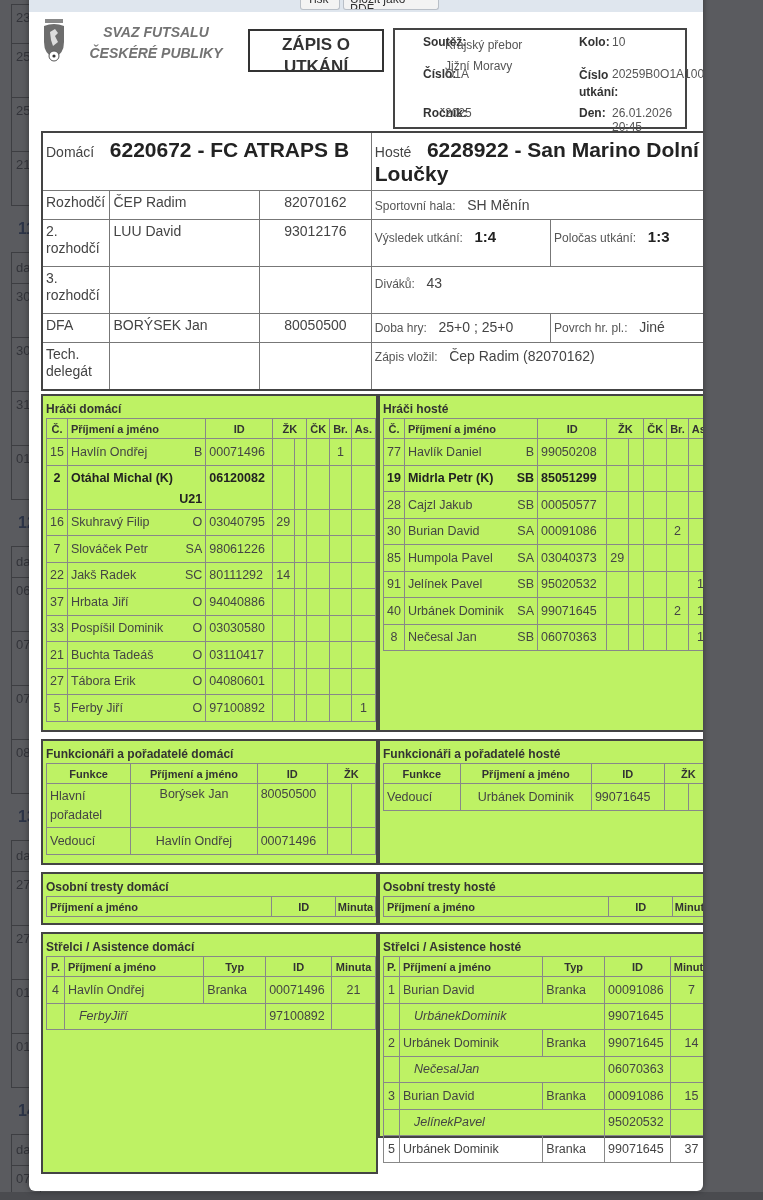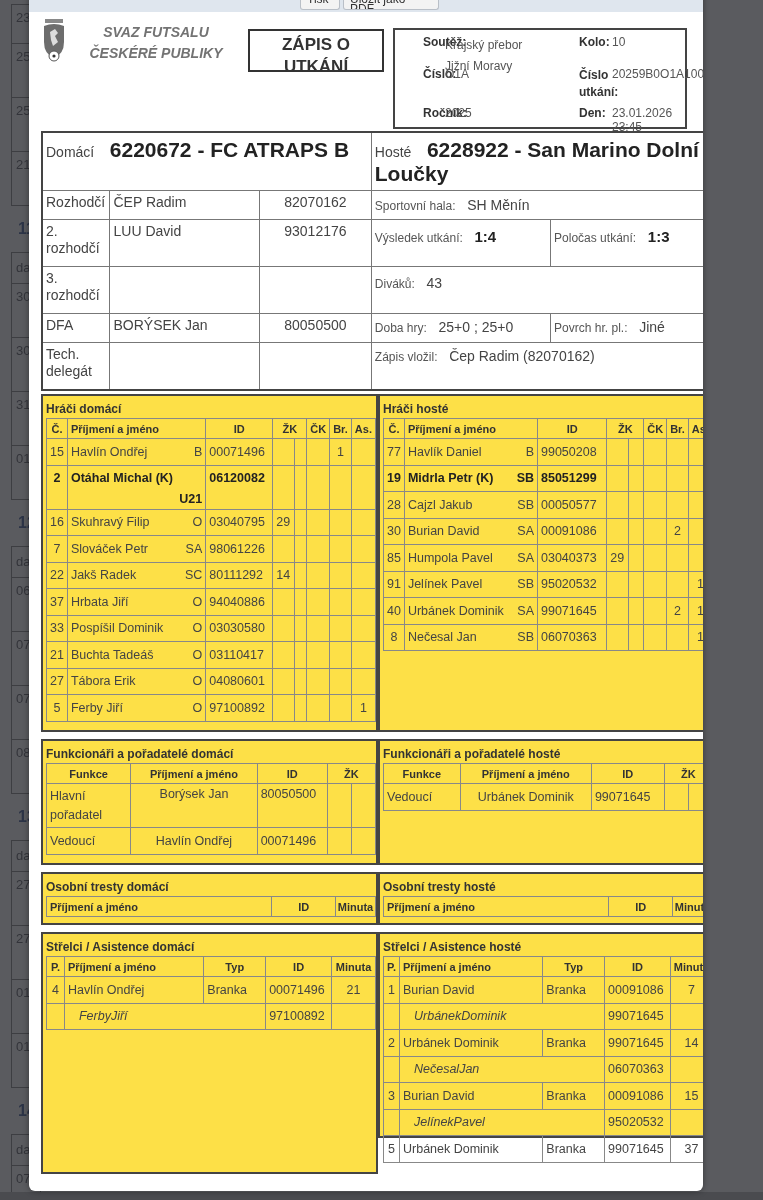--- a/index.html
+++ b/index.html
@@ -31,21 +31,21 @@
   .meta-box .lbl { position: absolute; font-weight: bold; color: #333; margin-left: 27px; }
   .meta-box .val { position: absolute; }
   table { border-collapse: collapse; }
   .info-tbl { position: absolute; left: 0; top: 131px; width: 675px; border: 2px solid #444; }
   .info-tbl td { border: 1px solid #777; font-size: 14px; color: #444; vertical-align: top; padding: 3px 3px; line-height: 17px; }
   .team-name { font-weight: bold; font-size: 21px; color: #222; }
   .small-lbl { font-size: 12px; color: #555; }
   .bold-val { font-weight: bold; font-size: 15px; color: #222; }
 
   
-  .section { position: absolute; border: 2px solid #444; background: #fde047; }
+  .section { position: absolute; border: 2px solid #444; background: #bef264; }
   .sec-title { font-weight: bold; font-size: 12px; color: #333; padding: 6px 0 2px 3px; line-height: 14px; }
   .grid { border-collapse: collapse; margin-left: 3px; }
   .grid td, .grid th { border: 1px solid #888; font-size: 12.5px; color: #444; padding: 0 3px; height: 26.5px; white-space: nowrap; }
   .grid th { font-weight: bold; font-size: 11px; color: #333; height: 20px; }
   .grid .num { text-align: center; }
   .grid .r { text-align: right; }
   .grid .c { text-align: center; }
   .grid tr.captain td { font-weight: bold; color: #222; }
   .grid .assist { font-style: italic; padding-left: 14px; }
   .noleft { border-left: none !important; }
@@ -113,21 +113,21 @@
         <span class="val" style="left:50px;top:5px;width:100px;line-height:21px">Krajský přebor Jižní Moravy</span>
         <span class="lbl" style="left:157px;top:5px">Kolo:</span>
         <span class="val" style="left:217px;top:5px">10</span>
         <span class="lbl" style="left:1px;top:37px">Číslo:</span>
         <span class="val" style="left:50px;top:37px">O1A</span>
         <span class="lbl" style="left:157px;top:37px;width:50px;line-height:17px">Číslo utkání:</span>
         <span class="val" style="left:217px;top:37px">20259B0O1A1002</span>
         <span class="lbl" style="left:1px;top:76px">Ročník:</span>
         <span class="val" style="left:50px;top:76px">2025</span>
         <span class="lbl" style="left:157px;top:76px">Den:</span>
-        <span class="val" style="left:217px;top:76px">23.01.2026 23:45</span>
+        <span class="val" style="left:217px;top:76px">26.01.2026 20:45</span>
       </div>
     </div>
 
     <table class="info-tbl" style="width:674px">
       <colgroup>
           <col style="width:68px">
           <col style="width:150px">
           <col style="width:112px">
           <col style="width:180px">
           <col style="width:164px">

